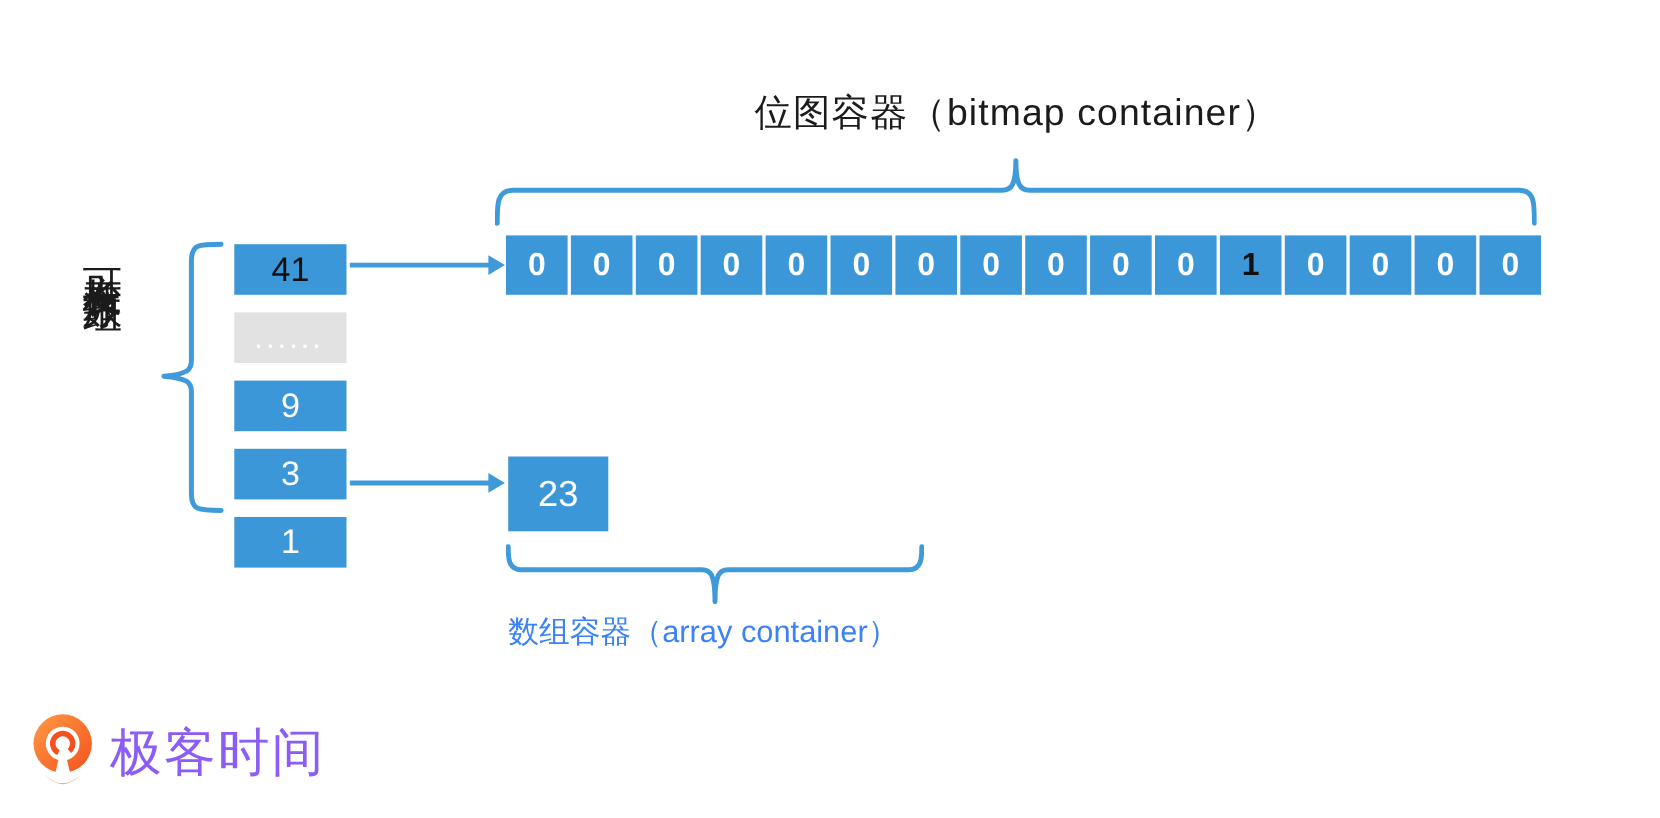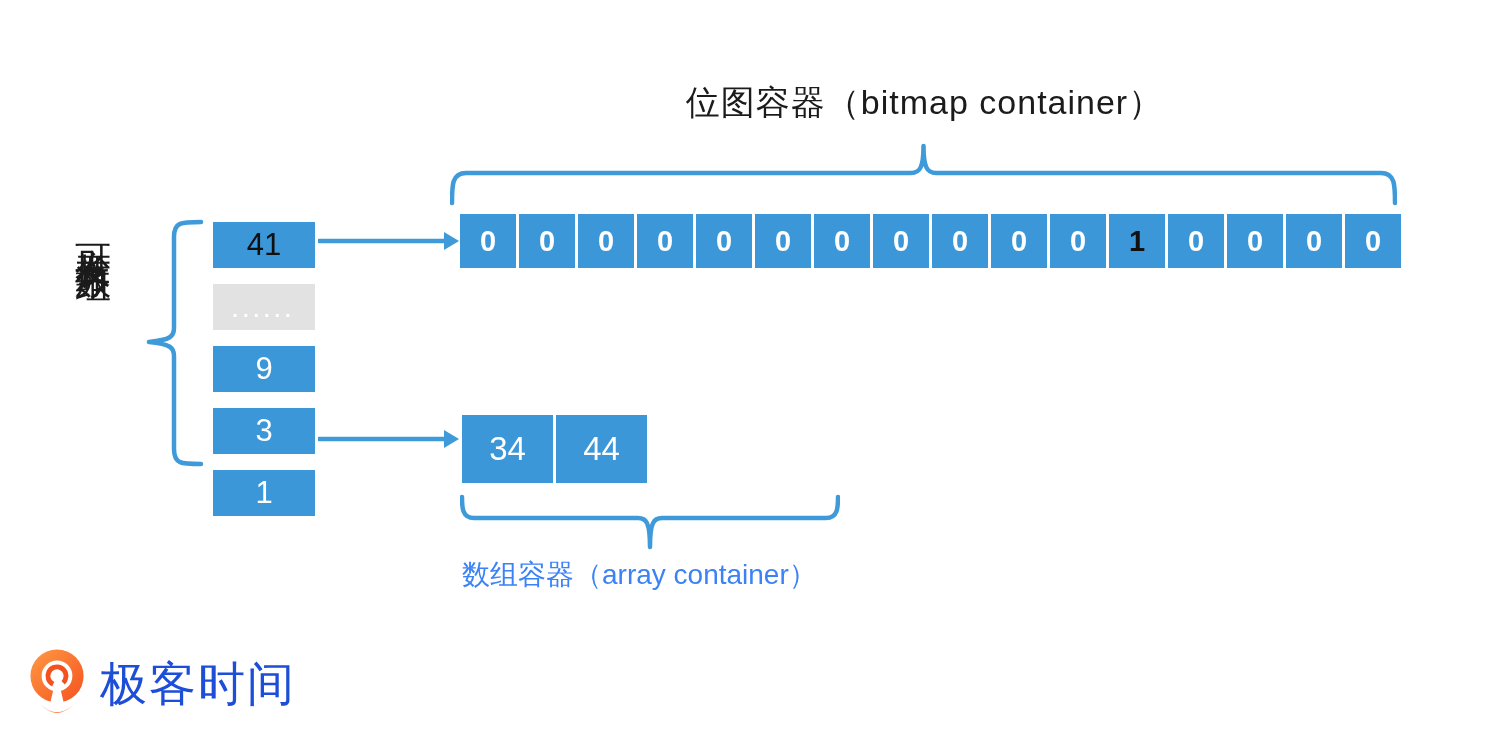--- a/index.html
+++ b/index.html
@@ -99,21 +99,21 @@
   .fill-blue { fill: #3f9ad9; stroke: none; }
 
   
   .brand {
     position: absolute;
     left: 22px; top: 648px;
     display: flex; align-items: center; gap: 8px;
   }
   .brand-text {
     font-size: 47px;
-    color: #1d4ed8;
+    color: #8b5cf6;
     letter-spacing: 2px;
   }
 </style>
 </head>
 <body>
 
 <div class="canvas">
 
   <div class="bitmap-title">位图容器（bitmap container）</div>
 
@@ -158,22 +158,21 @@
     <line class="stroke-blue" x1="1" y1="11" x2="127" y2="11"></line>
     <polygon class="fill-blue" points="126,2 141,11 126,20"></polygon>
   </svg>
 
   <svg class="svg-abs" style="left:318px; top:428px;" width="142" height="22" viewBox="0 0 142 22">
     <line class="stroke-blue" x1="1" y1="11" x2="127" y2="11"></line>
     <polygon class="fill-blue" points="126,2 141,11 126,20"></polygon>
   </svg>
 
   <div class="array-row">
-    <div class="acell">34</div>
-    <div class="acell">44</div>
+    <div class="acell">23</div>
   </div>
 
   <svg class="svg-abs" style="left:460px; top:493px;" width="380" height="58" viewBox="0 0 380 58">
     <path class="stroke-blue" d="M2,4 C2,14 2,25 14,25 L178,25 C186,25 190,29 190,54 C190,29 194,25 202,25 L366,25 C378,25 378,14 378,4"></path>
   </svg>
 
   <div class="array-label">数组容器（array container）</div>
 
   <div class="brand">
     <svg width="70" height="72" viewBox="0 0 100 103">

